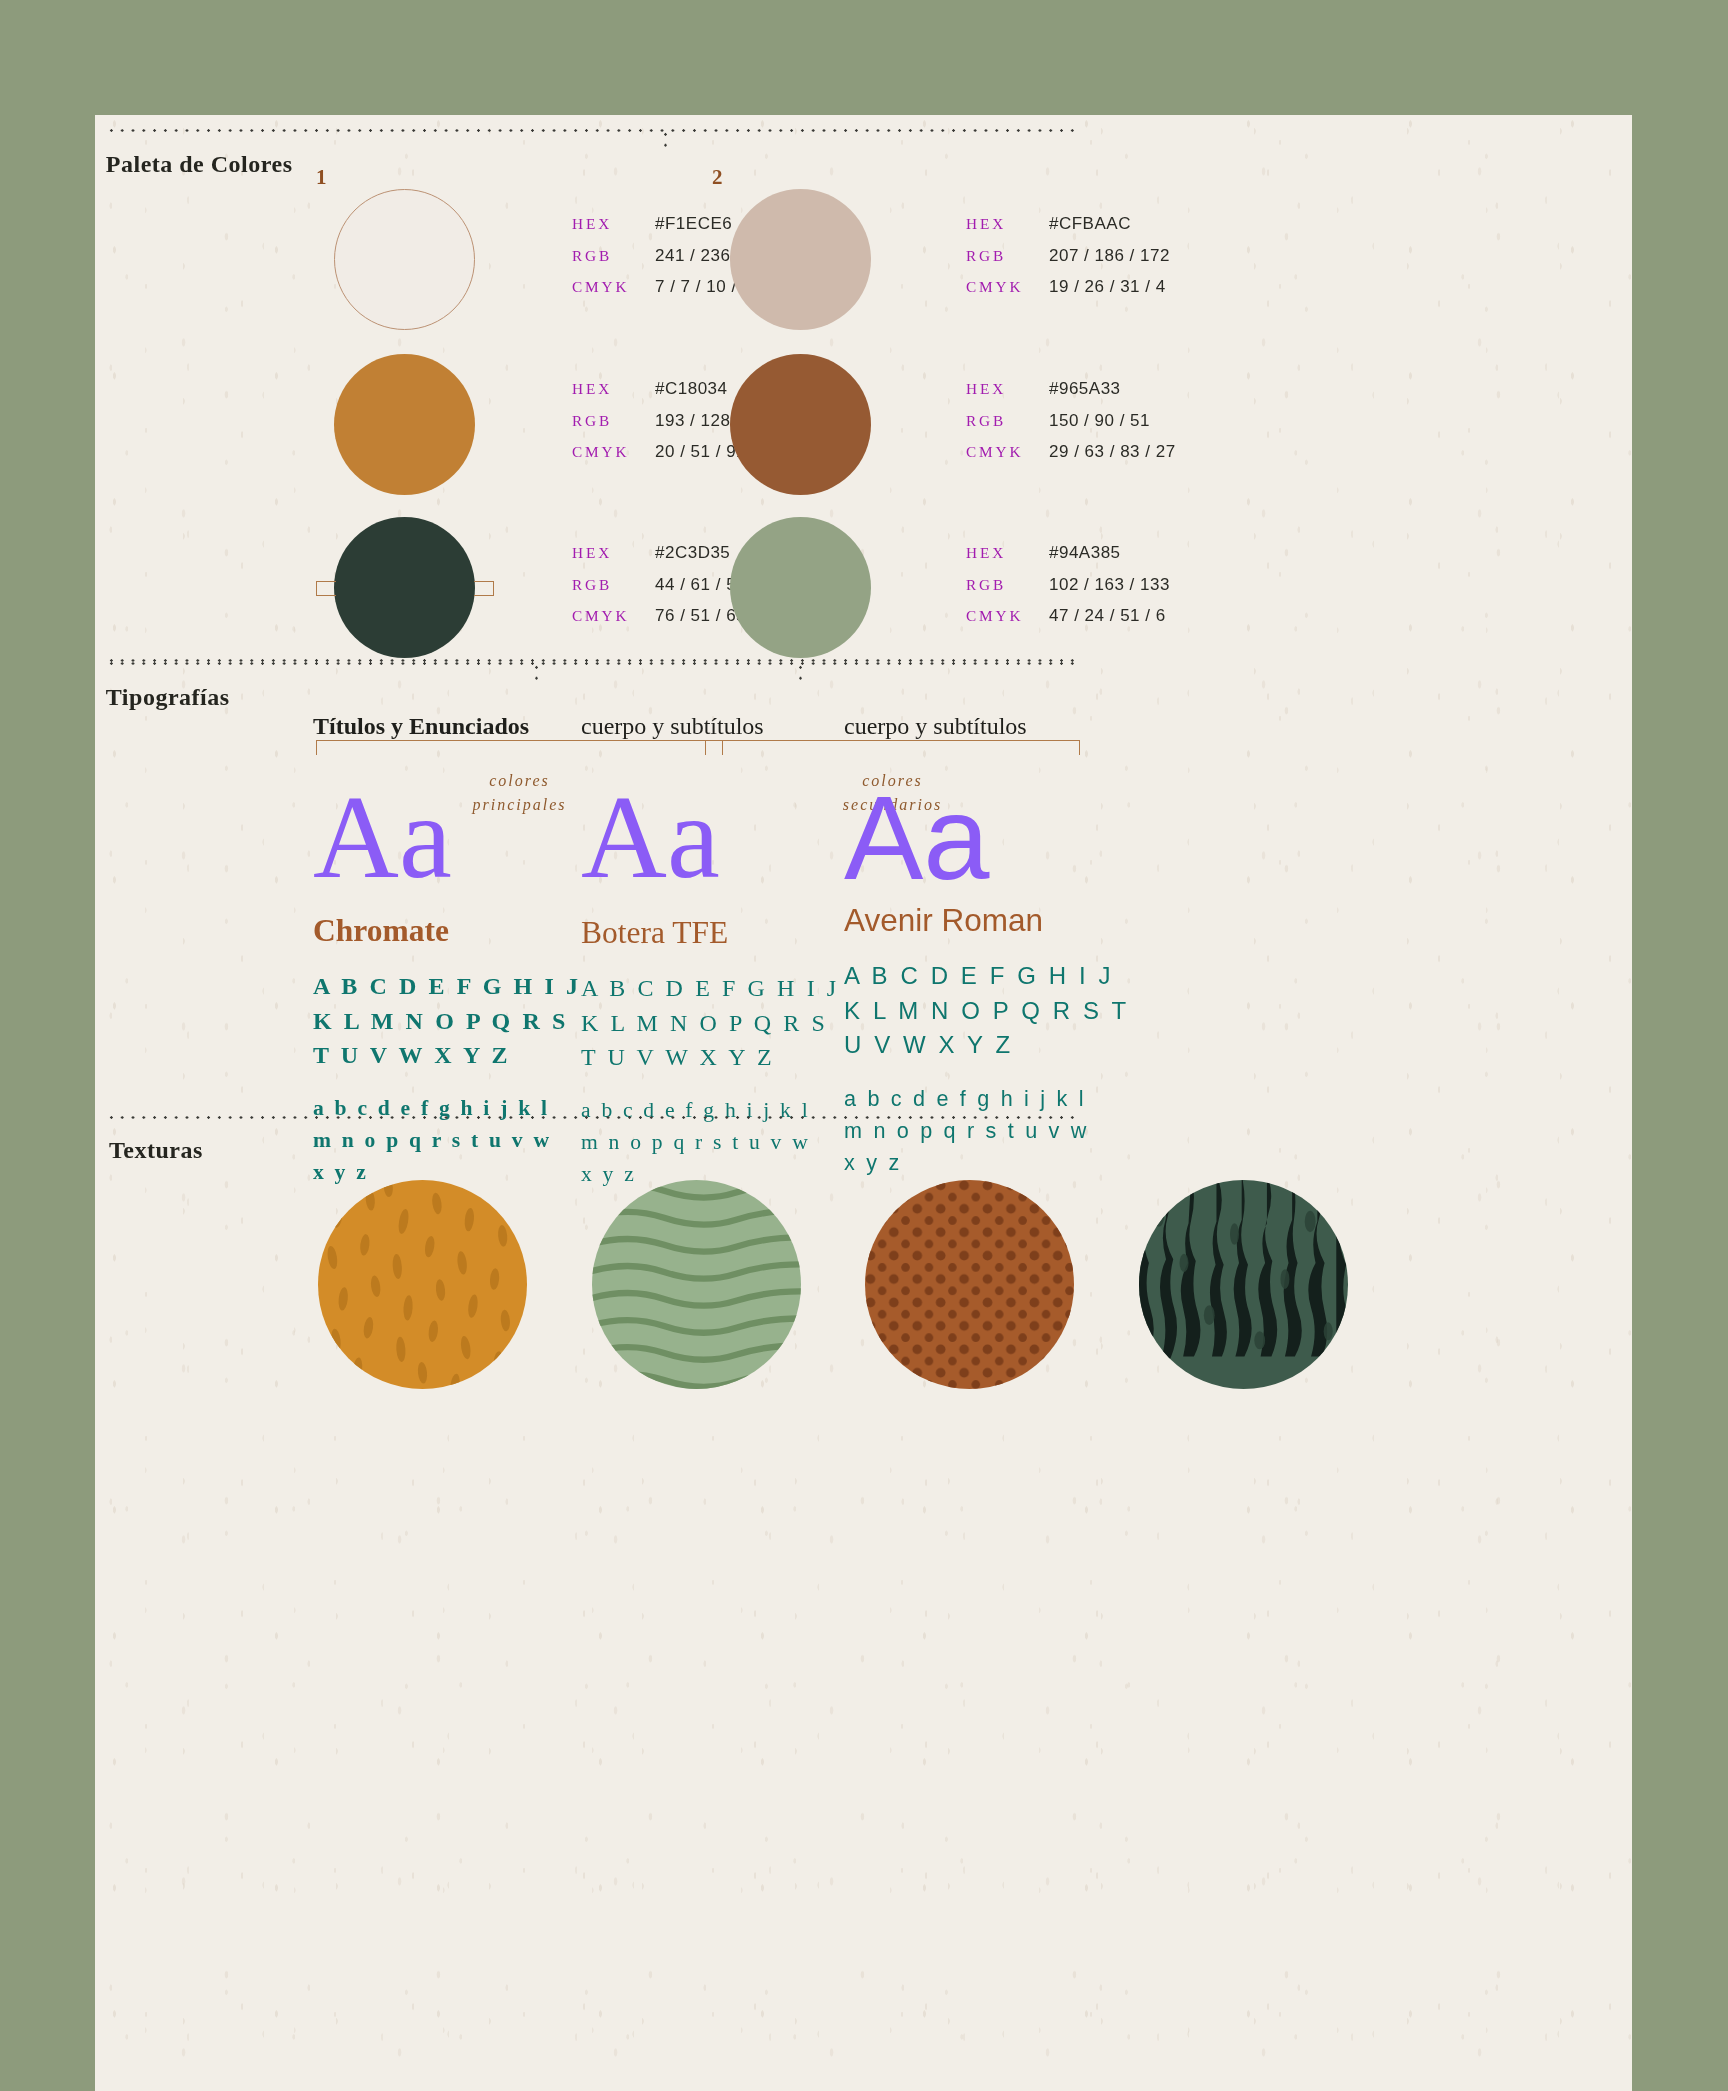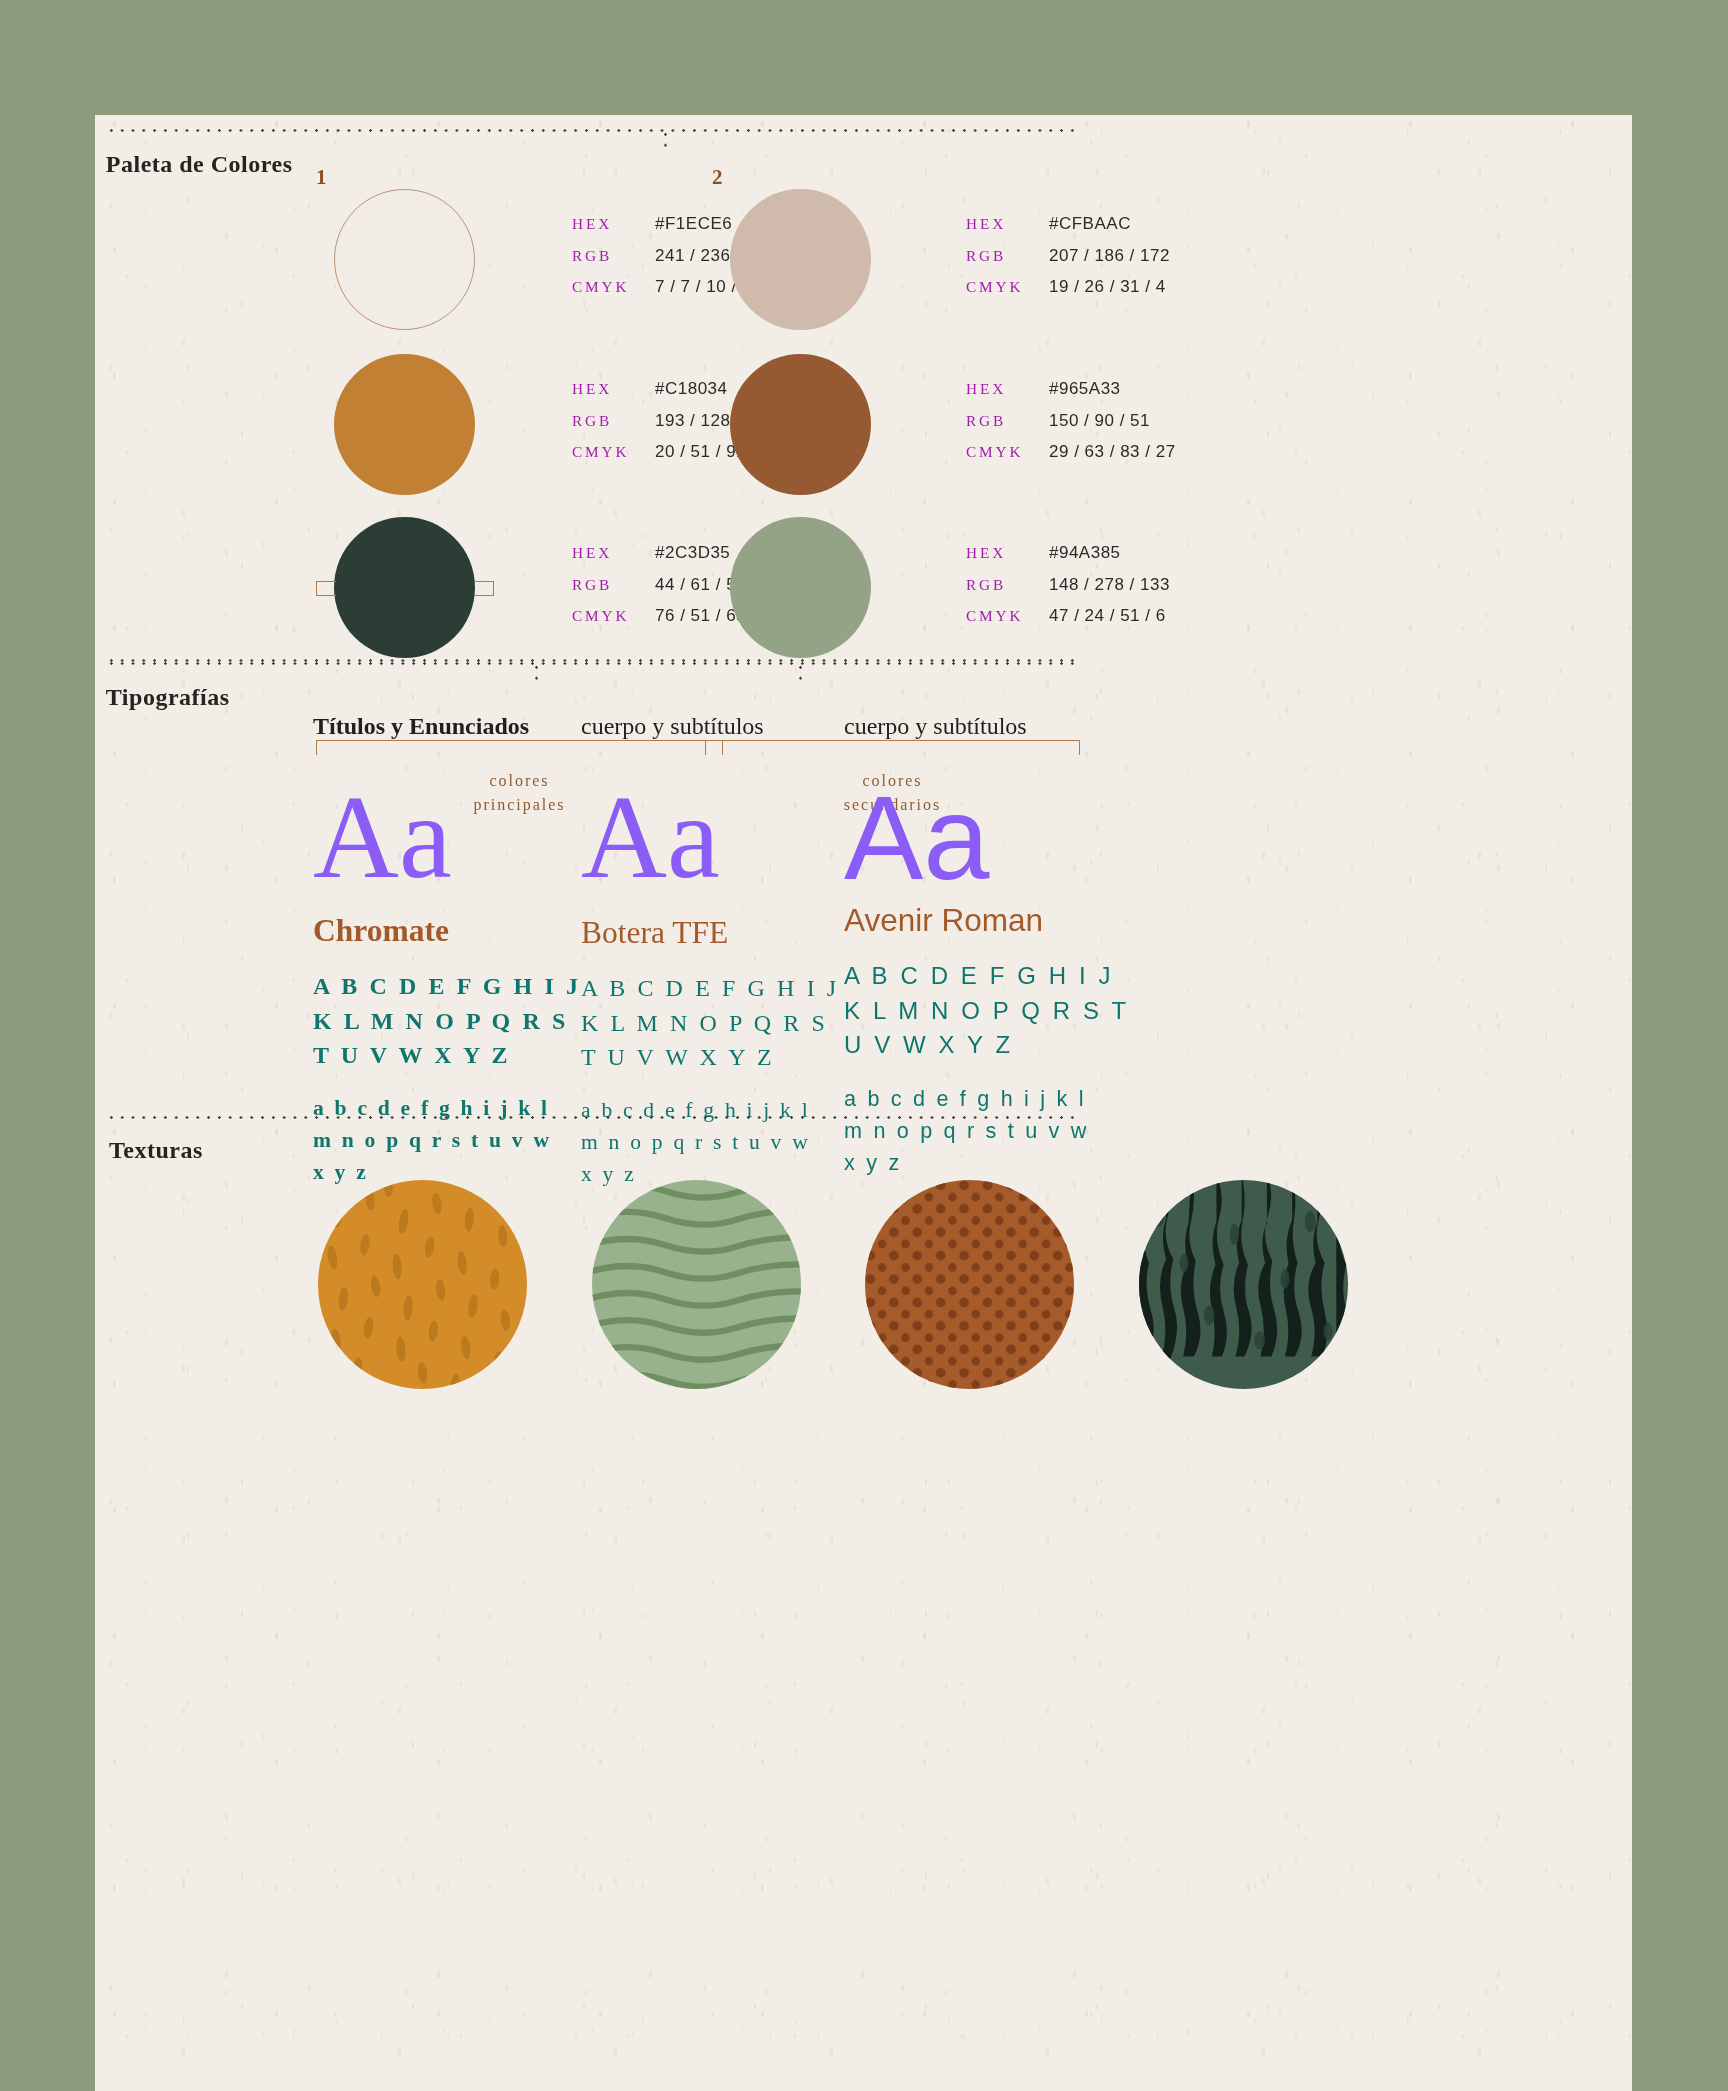--- a/index.html
+++ b/index.html
@@ -115,20 +115,21 @@
     border-bottom: none;
   }
   .bracket-caption {
     position: absolute;
     text-align: center;
     font-family: "Liberation Serif", serif;
     font-size: 16px;
     letter-spacing: 2px;
     line-height: 1.5;
     color: #8F5A2E;
+    font-style: italic;
   }
   
   .side-tick {
     position: absolute;
     border: 0.9px solid #B07A49;
   }
 
   
   .type-col { position: absolute; }
   .type-kicker {
@@ -247,21 +248,21 @@
     <div class="spec-value">150 / 90 / 51</div>
     <div class="spec-label">CMYK</div>
     <div class="spec-value">29 / 63 / 83 / 27</div>
   </div>
 
   <div class="swatch" style="left:635px; top:402px; width:141px; height:141px; background:#94A385;"></div>
   <div class="spec" style="left:871px; top:428px;">
     <div class="spec-label">HEX</div>
     <div class="spec-value">#94A385</div>
     <div class="spec-label">RGB</div>
-    <div class="spec-value">148 / 278 / 133</div>
+    <div class="spec-value">102 / 163 / 133</div>
     <div class="spec-label">CMYK</div>
     <div class="spec-value">47 / 24 / 51 / 6</div>
   </div>
 
   <div class="bracket" style="left:610px; top:625px; width:375px;"></div>
   <div class="bracket-caption" style="left:610px; top:654px; width:375px;">
     <div>colores</div>
     <div>secundarios</div>
   </div>
 

